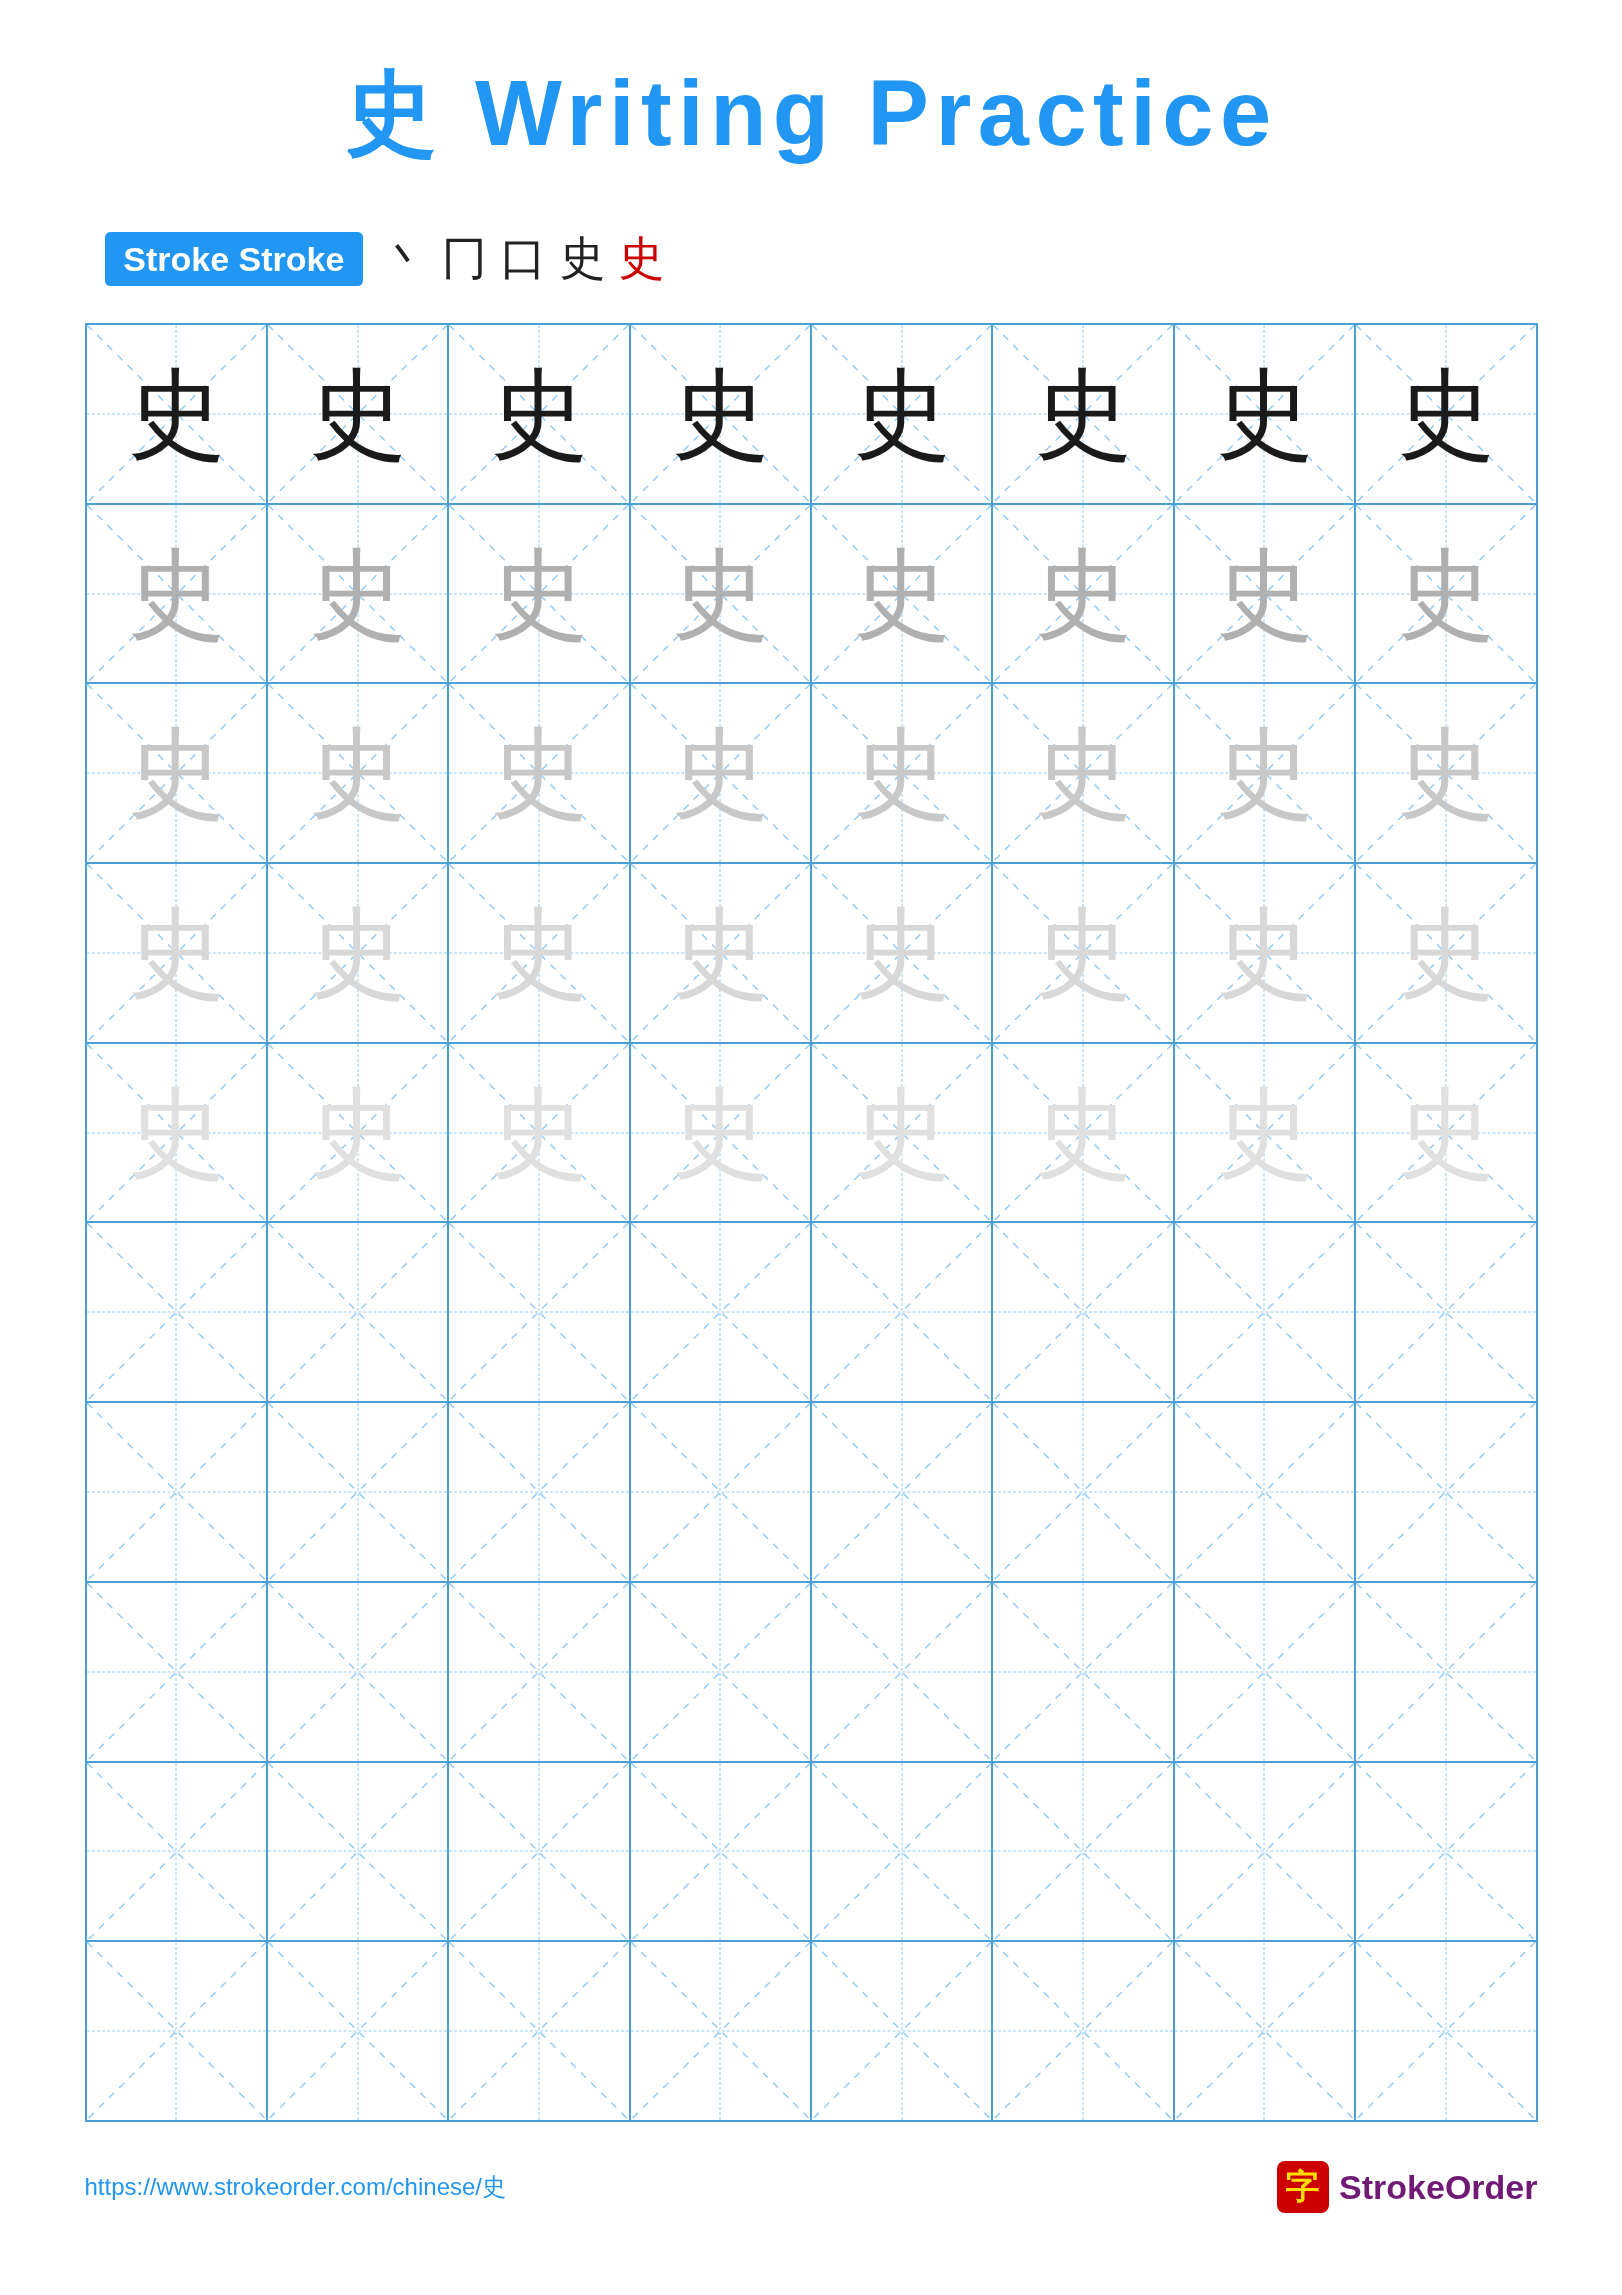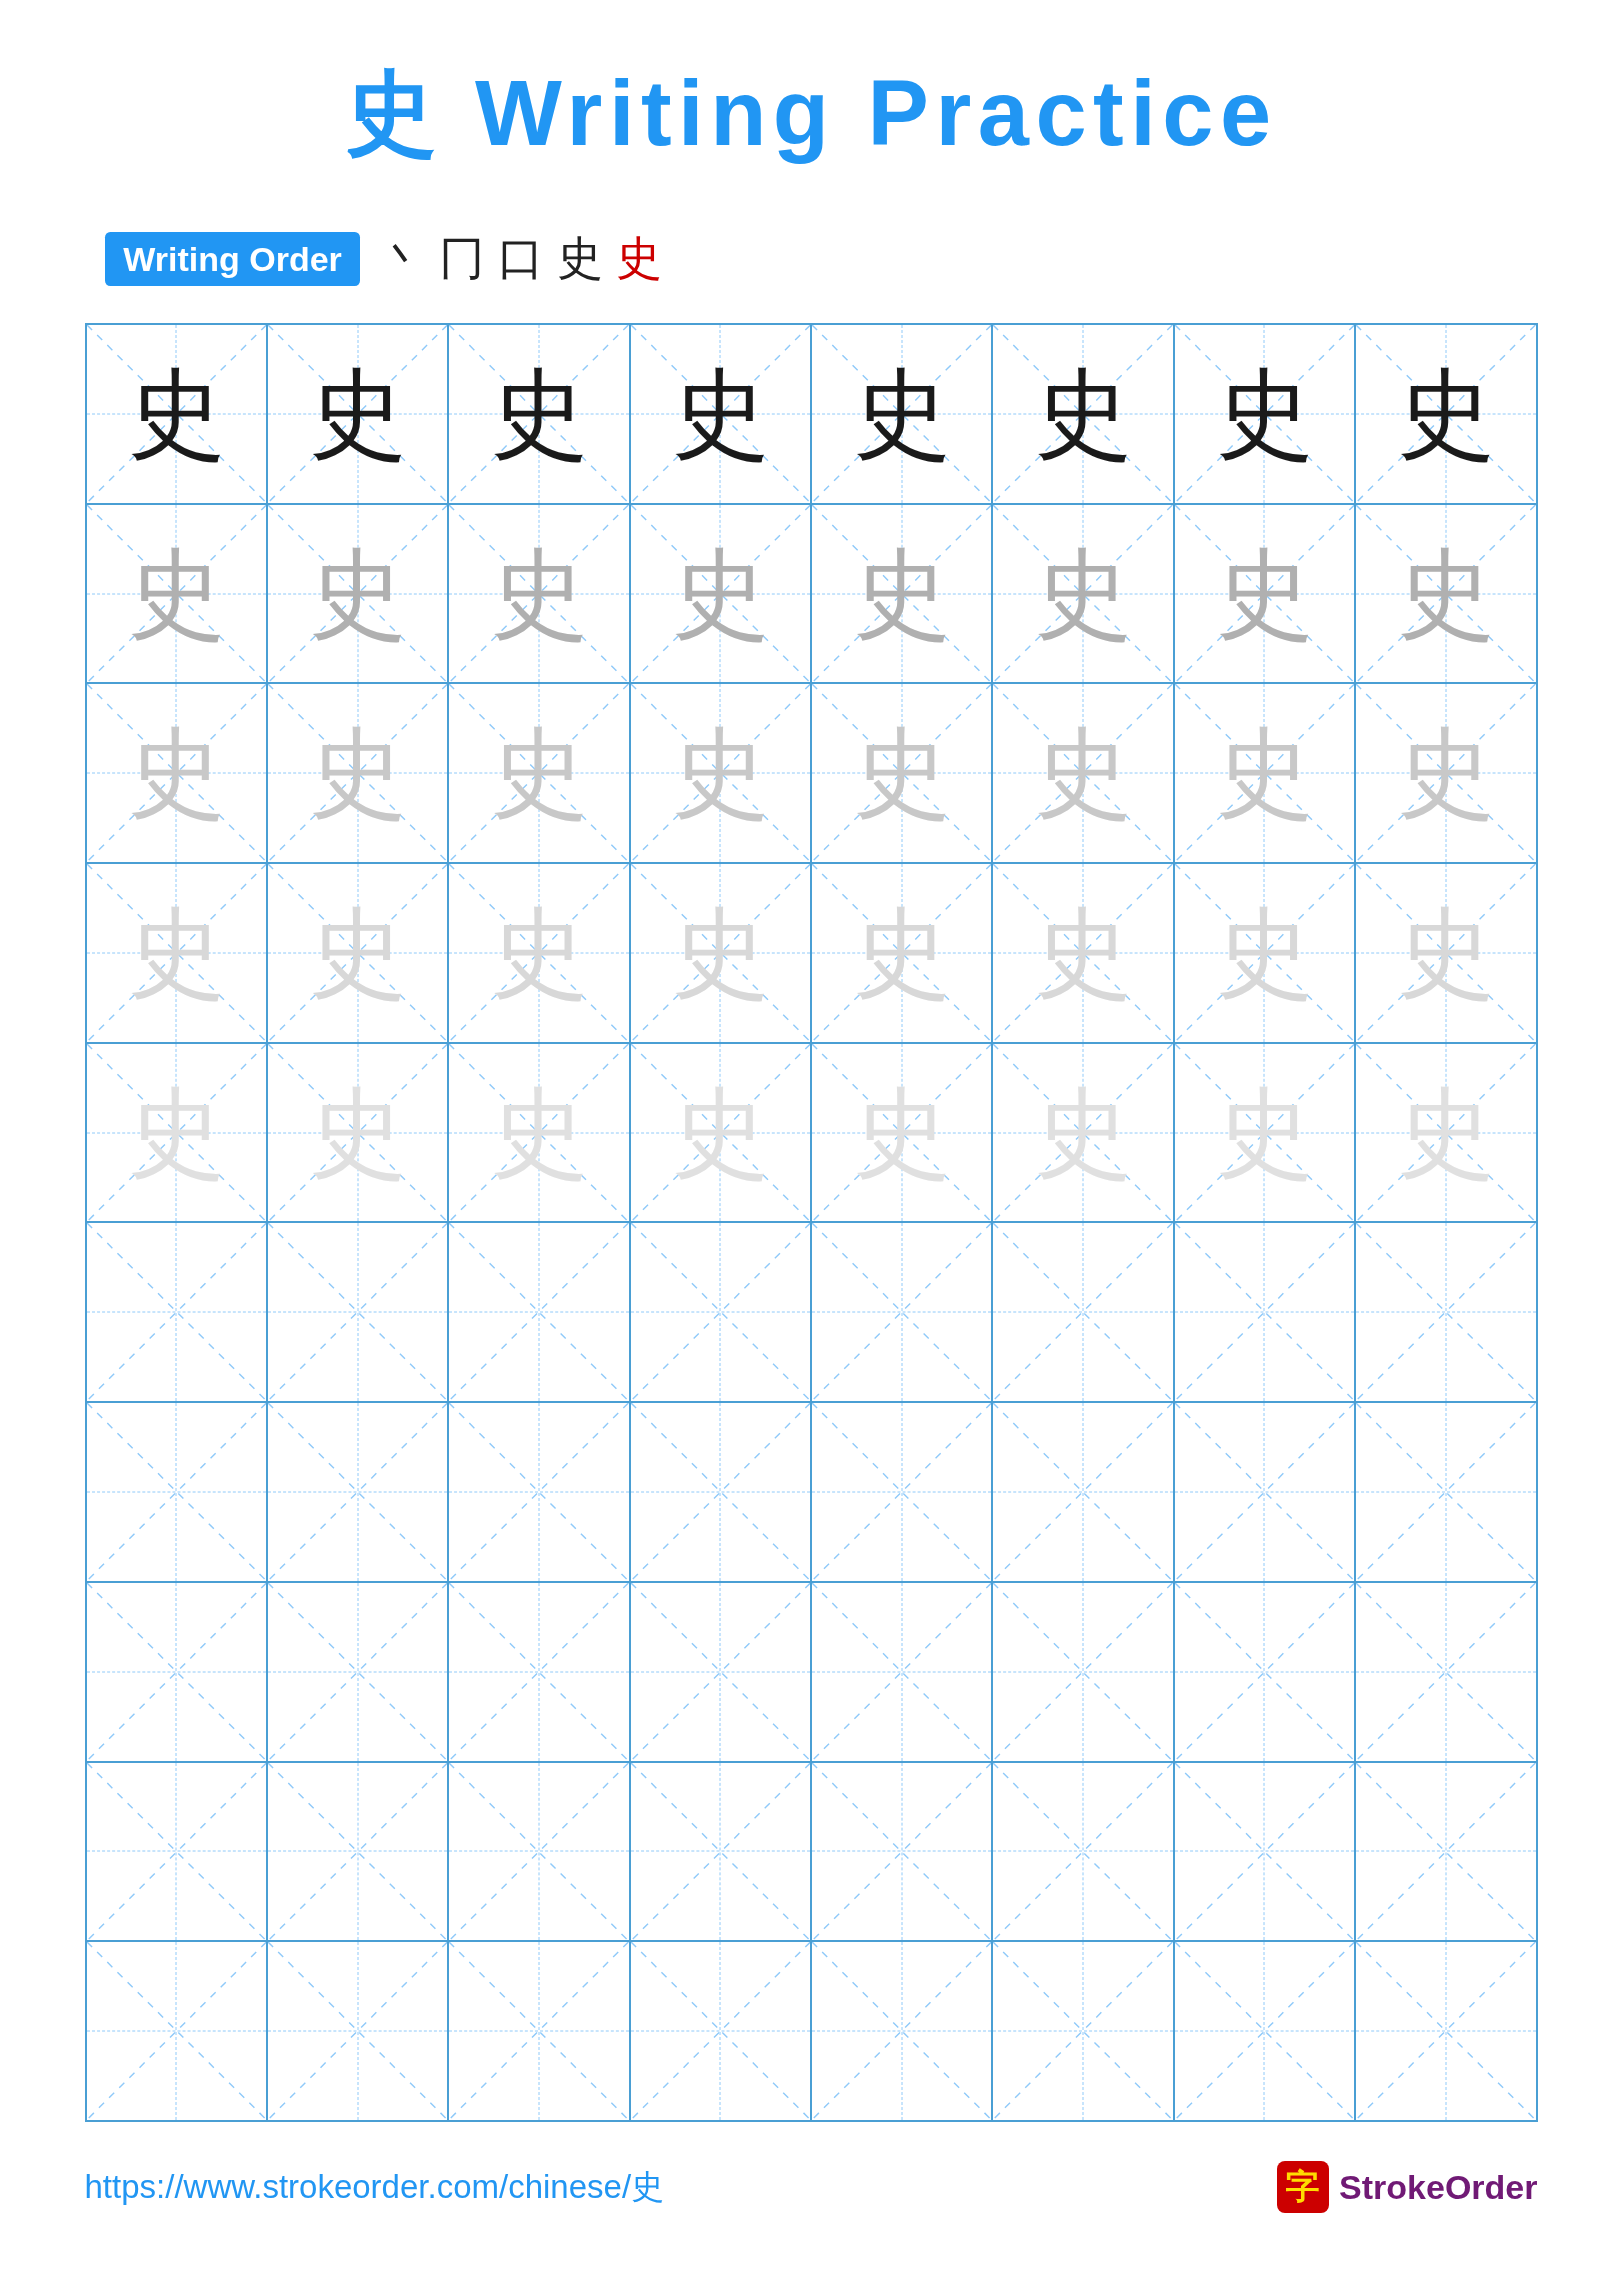--- a/index.html
+++ b/index.html
@@ -140,21 +140,21 @@
 
     .footer {
       display: flex;
       justify-content: space-between;
       align-items: center;
       width: 1453px;
       margin-top: 39px;
     }
 
     .footer-url {
-      font-size: 33px;
+      font-size: 24px;
       color: #2196F3;
     }
 
     .footer-logo {
       display: flex;
       align-items: center;
       gap: 10.5px;
     }
 
     .footer-logo-icon {
@@ -177,21 +177,21 @@
     }
   </style>
 </head>
 <body>
 
 <div class="page">
 
   <h1 class="title">史 Writing Practice</h1>
 
   <div class="stroke-order-row">
-    <span class="stroke-order-badge">Writing Order</span>
+    <span class="stroke-order-badge">Stroke Stroke</span>
     <div class="stroke-order-chars">
       <span>丶</span>
       <span>冂</span>
       <span>口</span>
       <span>史</span>
       <span class="red-char">史</span>
     </div>
   </div>
 
   <div class="grid-container" id="practice-grid">

